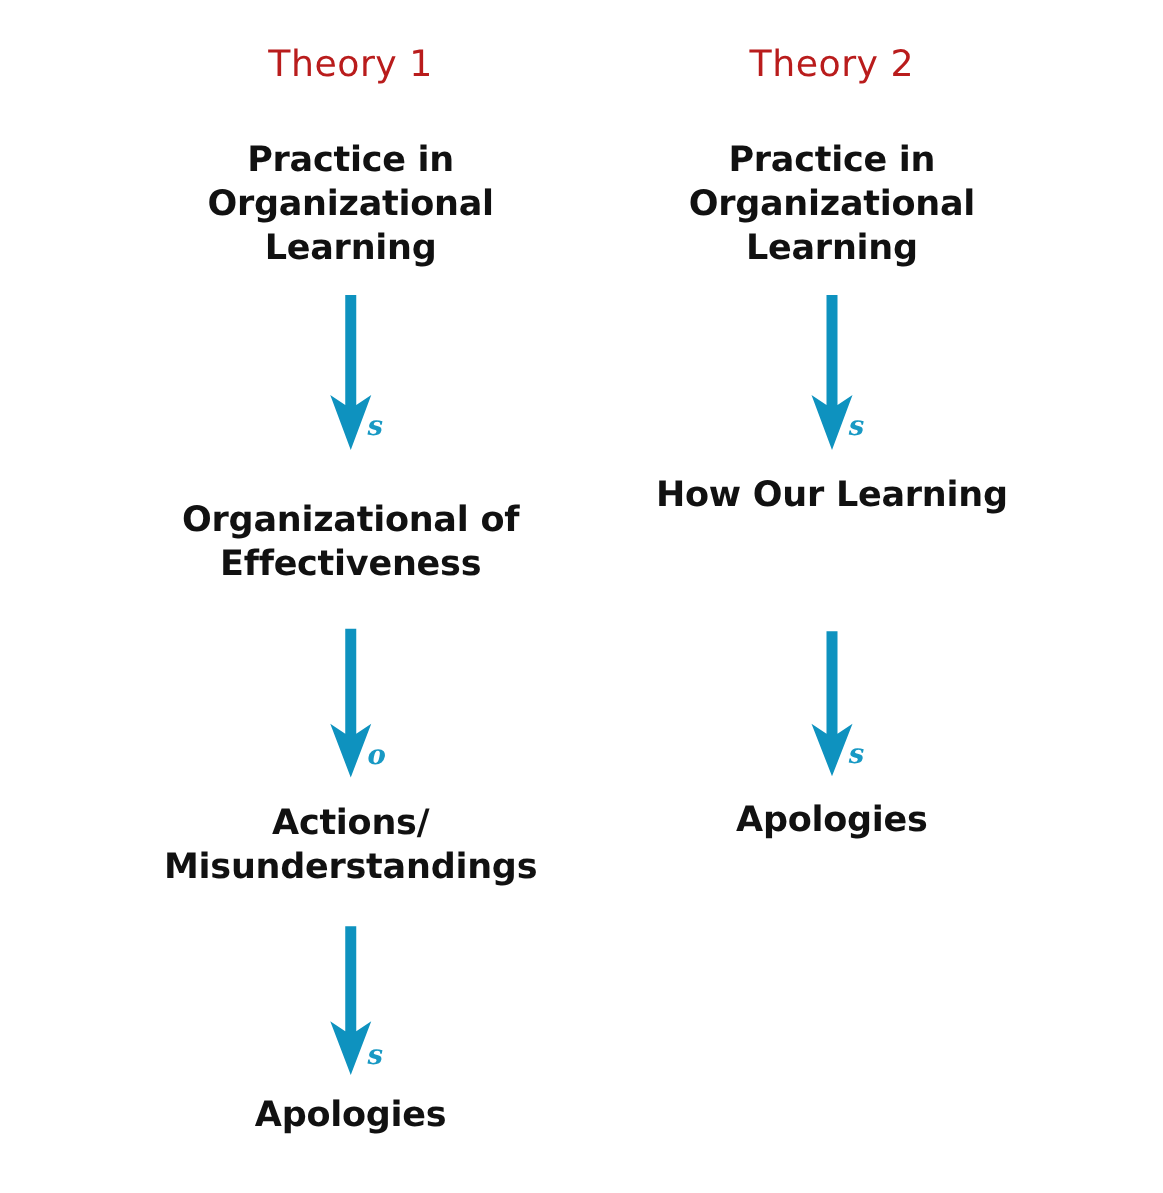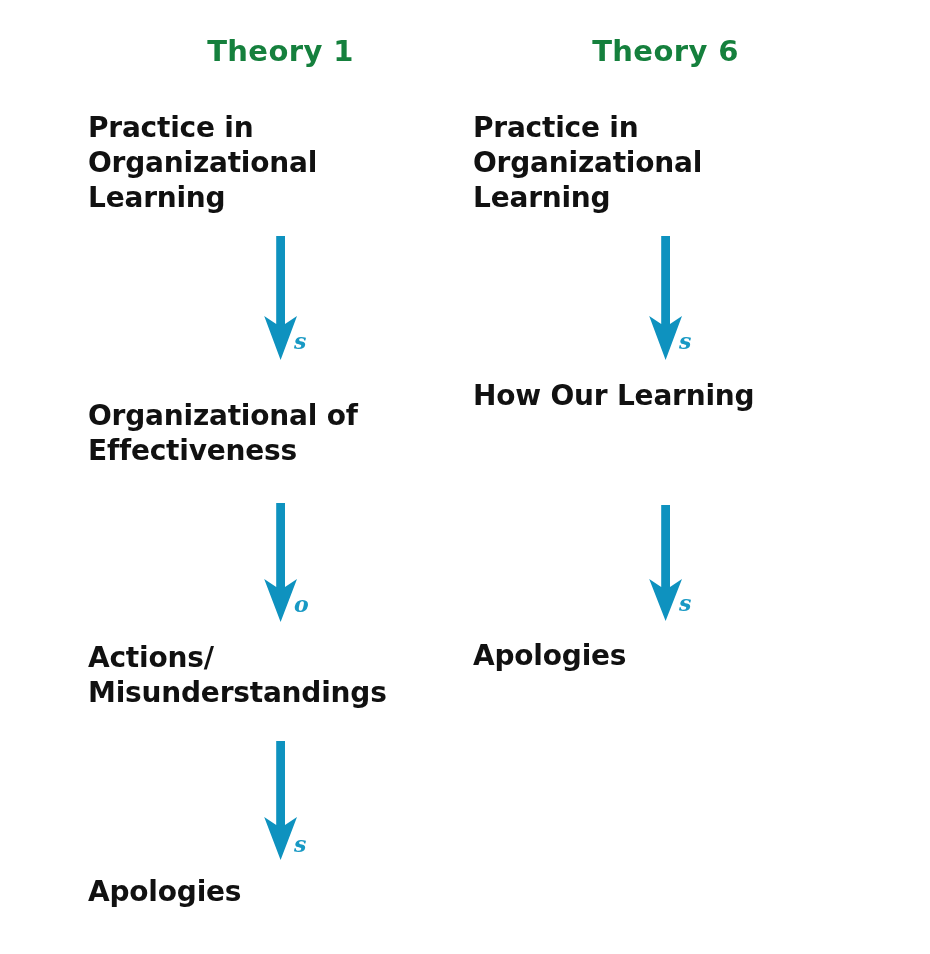--- a/index.html
+++ b/index.html
@@ -30,35 +30,35 @@
   }
   #col-theory-1 { left: 88px;  width: 385px; }
   #col-theory-2 { left: 473px; width: 385px; }
 
   
   .col-heading {
     position: absolute;
     left: 0;
     width: 100%;
     text-align: center;
-    color: #15803d;
+    color: #b91c1c;
     font-family: "DejaVu Sans", sans-serif;
-    font-weight: bold;
+    font-weight: normal;
     font-size: 29px;
     line-height: 34px;
     letter-spacing: 0.4px;
     white-space: nowrap;
   }
 
   
   .node {
     position: absolute;
     left: 0;
     width: 100%;
-    text-align: left;
+    text-align: center;
     color: #111111;
     font-family: "DejaVu Sans", sans-serif;
     font-weight: bold;
     font-size: 28px;
     line-height: 35px;
     letter-spacing: -0.2px;
   }
   .node .line { display: block; white-space: nowrap; }
 
   
@@ -125,21 +125,21 @@
     </div>
     <div class="arrow-label" style="top:833px; left:206px;">s</div>
 
     <div class="node" style="top:874px;">
       <span class="line">Apologies</span>
     </div>
   </div>
 
   <div class="column" id="col-theory-2">
 
-    <div class="col-heading" style="top:34px;">Theory 6</div>
+    <div class="col-heading" style="top:34px;">Theory 2</div>
 
     <div class="node" style="top:110px;">
       <span class="line">Practice in</span>
       <span class="line">Organizational</span>
       <span class="line">Learning</span>
     </div>
 
     <div class="arrow" style="top:236px; left:171px; height:124px;">
       <svg viewBox="0 0 44 124" preserveAspectRatio="none" aria-hidden="true">
         <path d="M 17.2 0 L 26.0 0 L 26.0 88 L 38.0 80 L 21.6 124 L 5.2 80 L 17.2 88 Z" fill="#0e92bf"></path>

